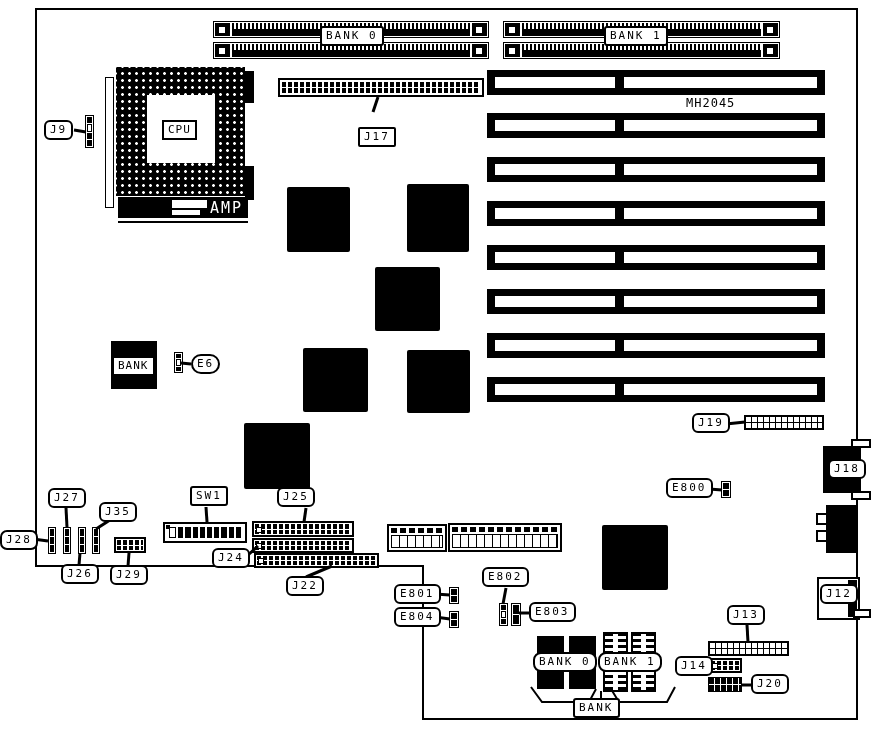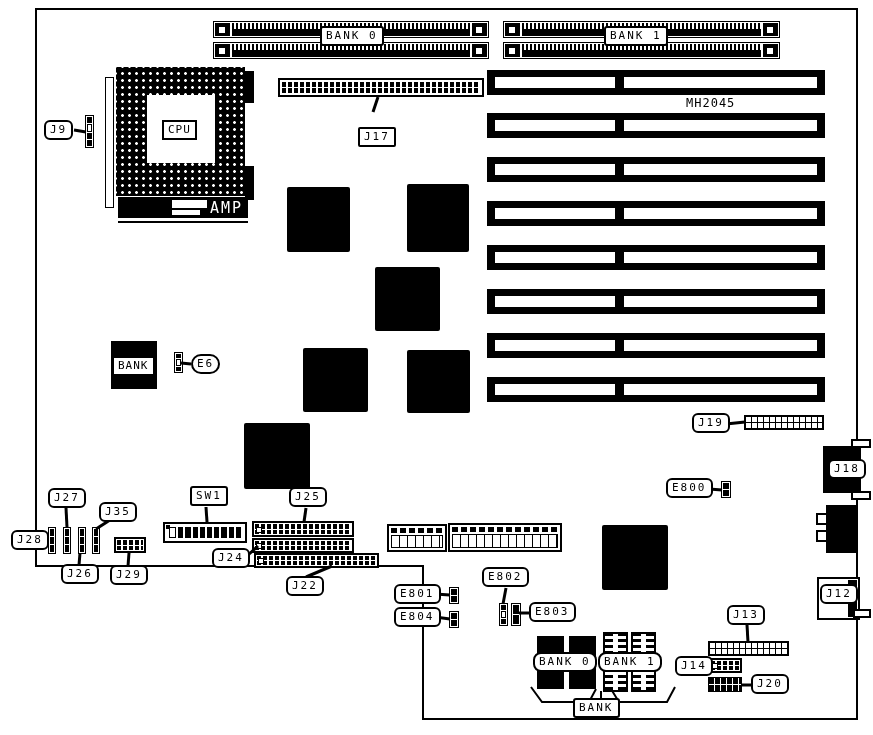--- a/index.html
+++ b/index.html
@@ -322,25 +322,25 @@
   <span class="lbl" style="left:358px;top:111px;border-radius:2px;margin-top:16px;">J17</span>
   <span class="plain" style="left:686px;top:96px;">MH2045</span>
   <span class="lbl onchip" style="left:112px;top:356px;">BANK</span>
   <span class="lbl" style="left:191px;top:354px;border-radius:10px;">E6</span>
   <span class="lbl" style="left:692px;top:413px;text-align:right;">J19</span>
   <span class="lbl" style="left:666px;top:478px;">E800</span>
   <span class="lbl" style="left:828px;top:459px;">J18</span>
   <span class="lbl" style="left:820px;top:584px;">J12</span>
   <span class="lbl" style="left:48px;top:488px;text-align:right;">J27</span>
   <span class="lbl" style="left:99px;top:502px;">J35</span>
-  <span class="lbl" style="left:11px;top:530px;">J28</span>
+  <span class="lbl" style="left:0px;top:530px;border-radius:7px;">J28</span>
   <span class="lbl" style="left:61px;top:564px;">J26</span>
   <span class="lbl" style="left:110px;top:565px;">J29</span>
   <span class="lbl" style="left:190px;top:486px;border-radius:3px;">SW1</span>
-  <span class="lbl" style="left:289px;top:487px;">J25</span>
+  <span class="lbl" style="left:277px;top:487px;">J25</span>
   <span class="lbl" style="left:212px;top:548px;">J24</span>
   <span class="lbl" style="left:286px;top:576px;">J22</span>
   <span class="lbl" style="left:394px;top:584px;">E801</span>
   <span class="lbl" style="left:394px;top:607px;">E804</span>
   <span class="lbl" style="left:482px;top:567px;">E802</span>
   <span class="lbl" style="left:529px;top:602px;">E803</span>
   <span class="lbl" style="left:727px;top:605px;">J13</span>
   <span class="lbl" style="left:675px;top:656px;text-align:right;">J14</span>
   <span class="lbl" style="left:751px;top:674px;">J20</span>
   <span class="lbl" style="left:533px;top:652px;border-radius:8px;">BANK 0</span>

